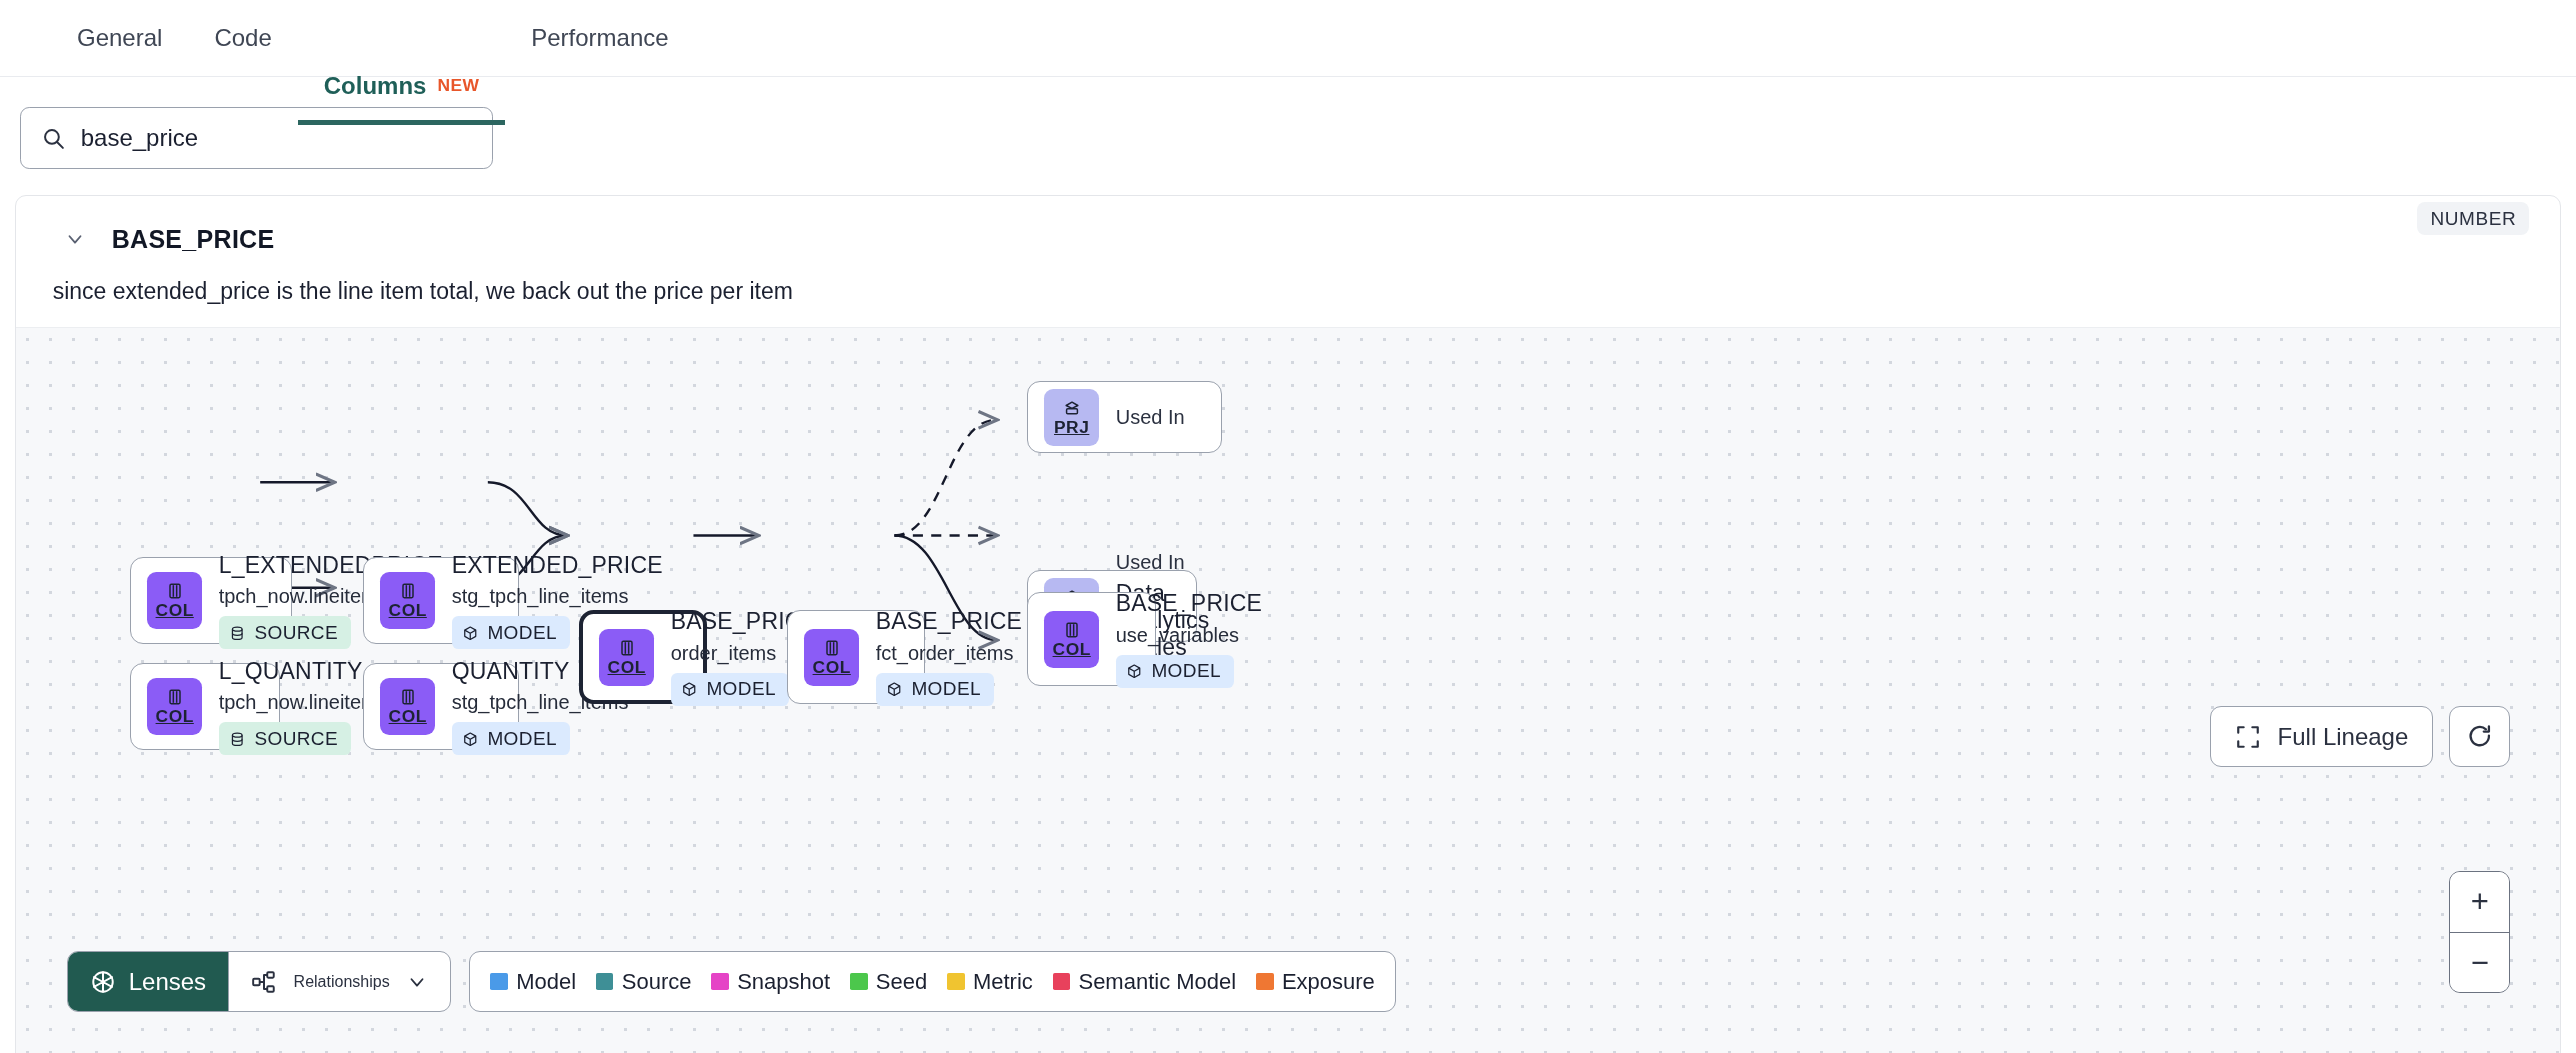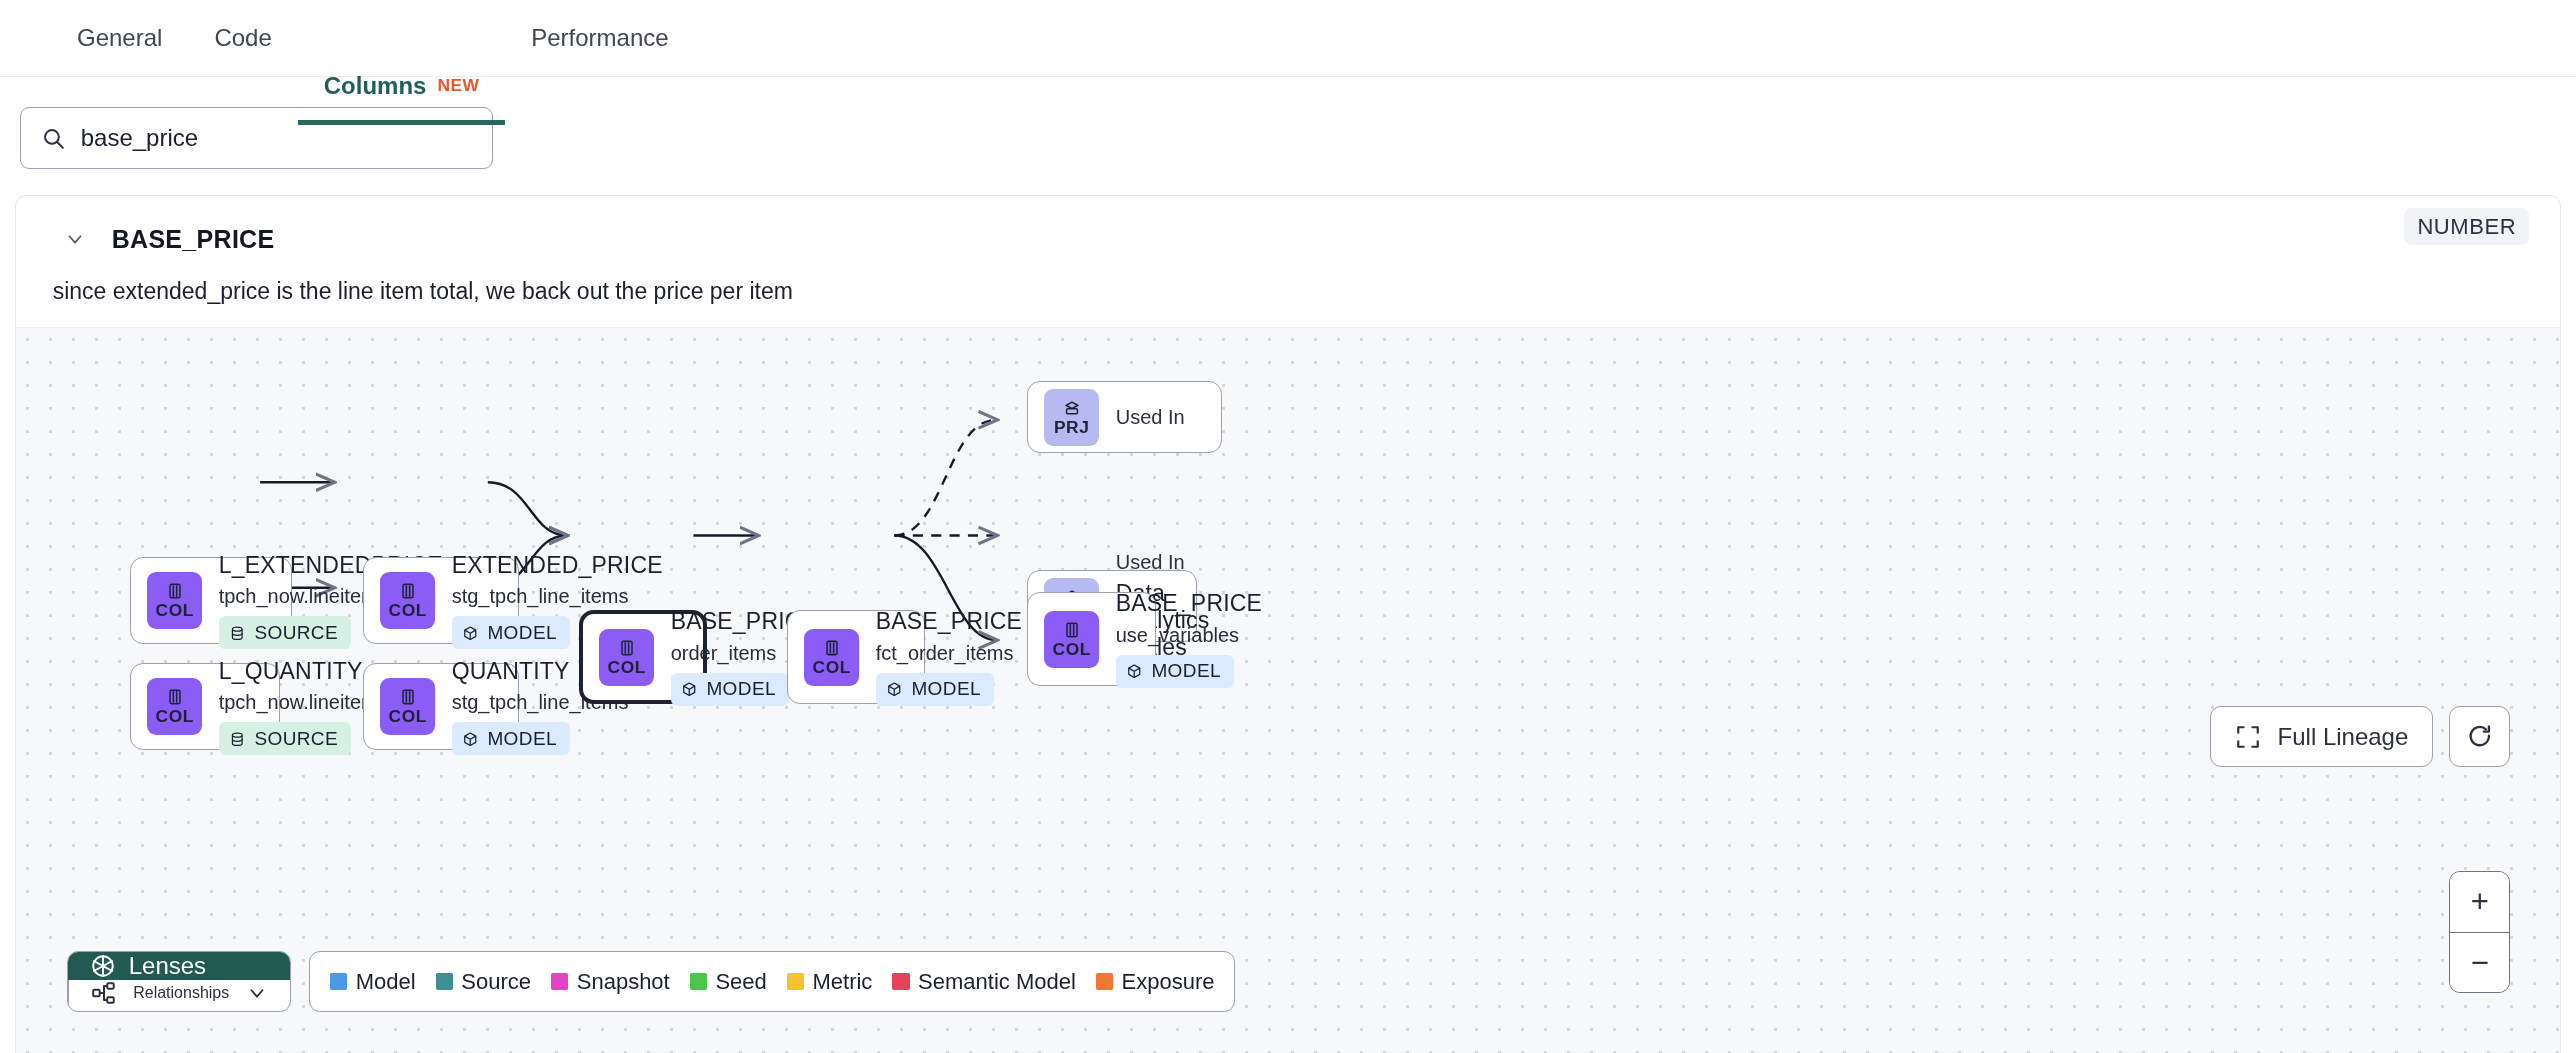--- a/index.html
+++ b/index.html
@@ -102,24 +102,24 @@
     flex: none;
   }
   .col-title {
     font-size: 25px;
     font-weight: 700;
     color: #121826;
     letter-spacing: 0.3px;
   }
   .col-type {
     position: absolute;
-    right: 31px; top: 12px;
+    right: 31px; top: 6px;
     background: #f1f3f6;
     color: #2b3140;
-    font-size: 22px;
+    font-size: 19px;
     letter-spacing: 0.6px;
     padding: 5.5px 13px;
     border-radius: 8px;
   }
   .col-desc {
     padding: 20px 31px 22px 37px;
     font-size: 23px;
     color: #1b2030;
   }
 
@@ -161,20 +161,21 @@
     gap: 0.9px;
     flex: none;
     color: #1d2333;
   }
   .node-badge.prj { background: #b7b9f2; }
   .node-badge-label {
     font-size: 17.4px;
     font-weight: 600;
     letter-spacing: 0.5px;
     line-height: 1;
+    text-decoration: underline;
   }
   .node-body { display: flex; flex-direction: column; gap: 6.4px; }
   .node-name {
     font-size: 23px;
     color: #1b2030;
     letter-spacing: 0.2px;
   }
   .node-sub {
     font-size: 20px;
     color: #262c3a;
@@ -251,21 +252,20 @@
     align-items: center;
     gap: 18.3px;
   }
   .segment {
     display: flex;
     border: 1.8px solid #9aa1ad;
     border-radius: 11px;
     overflow: hidden;
     height: 61px;
     background: #fff;
-    flex-direction: column;
   }
   .seg-lenses {
     display: flex; align-items: center; gap: 13px;
     background: #215a50;
     color: #fff;
     padding: 0 22px;
     font-size: 24px;
     cursor: pointer;
   }
   .seg-rel {

